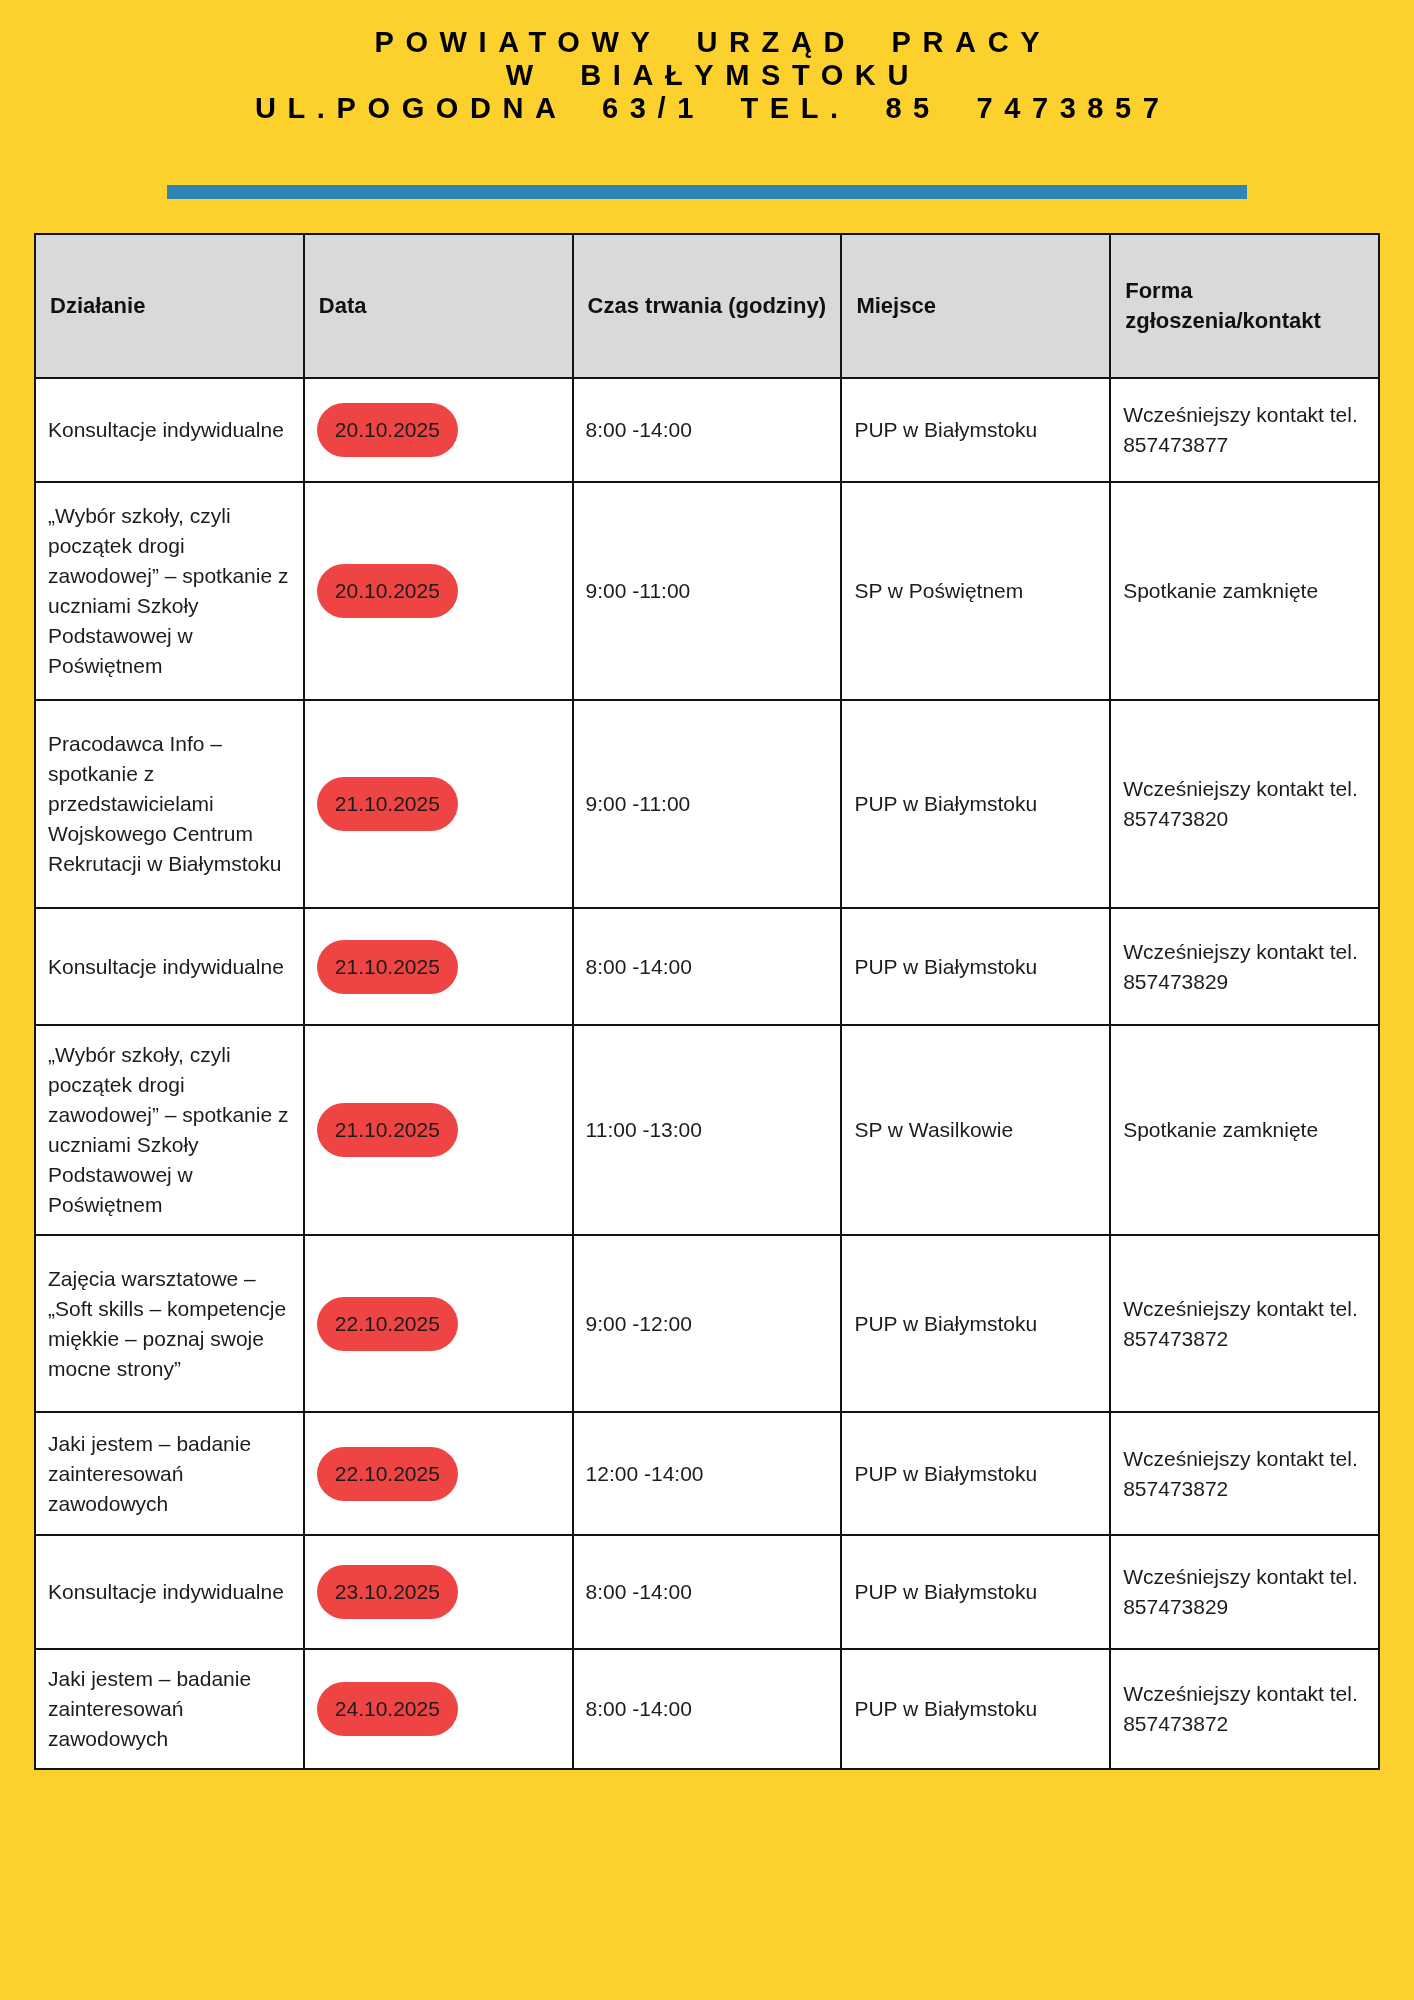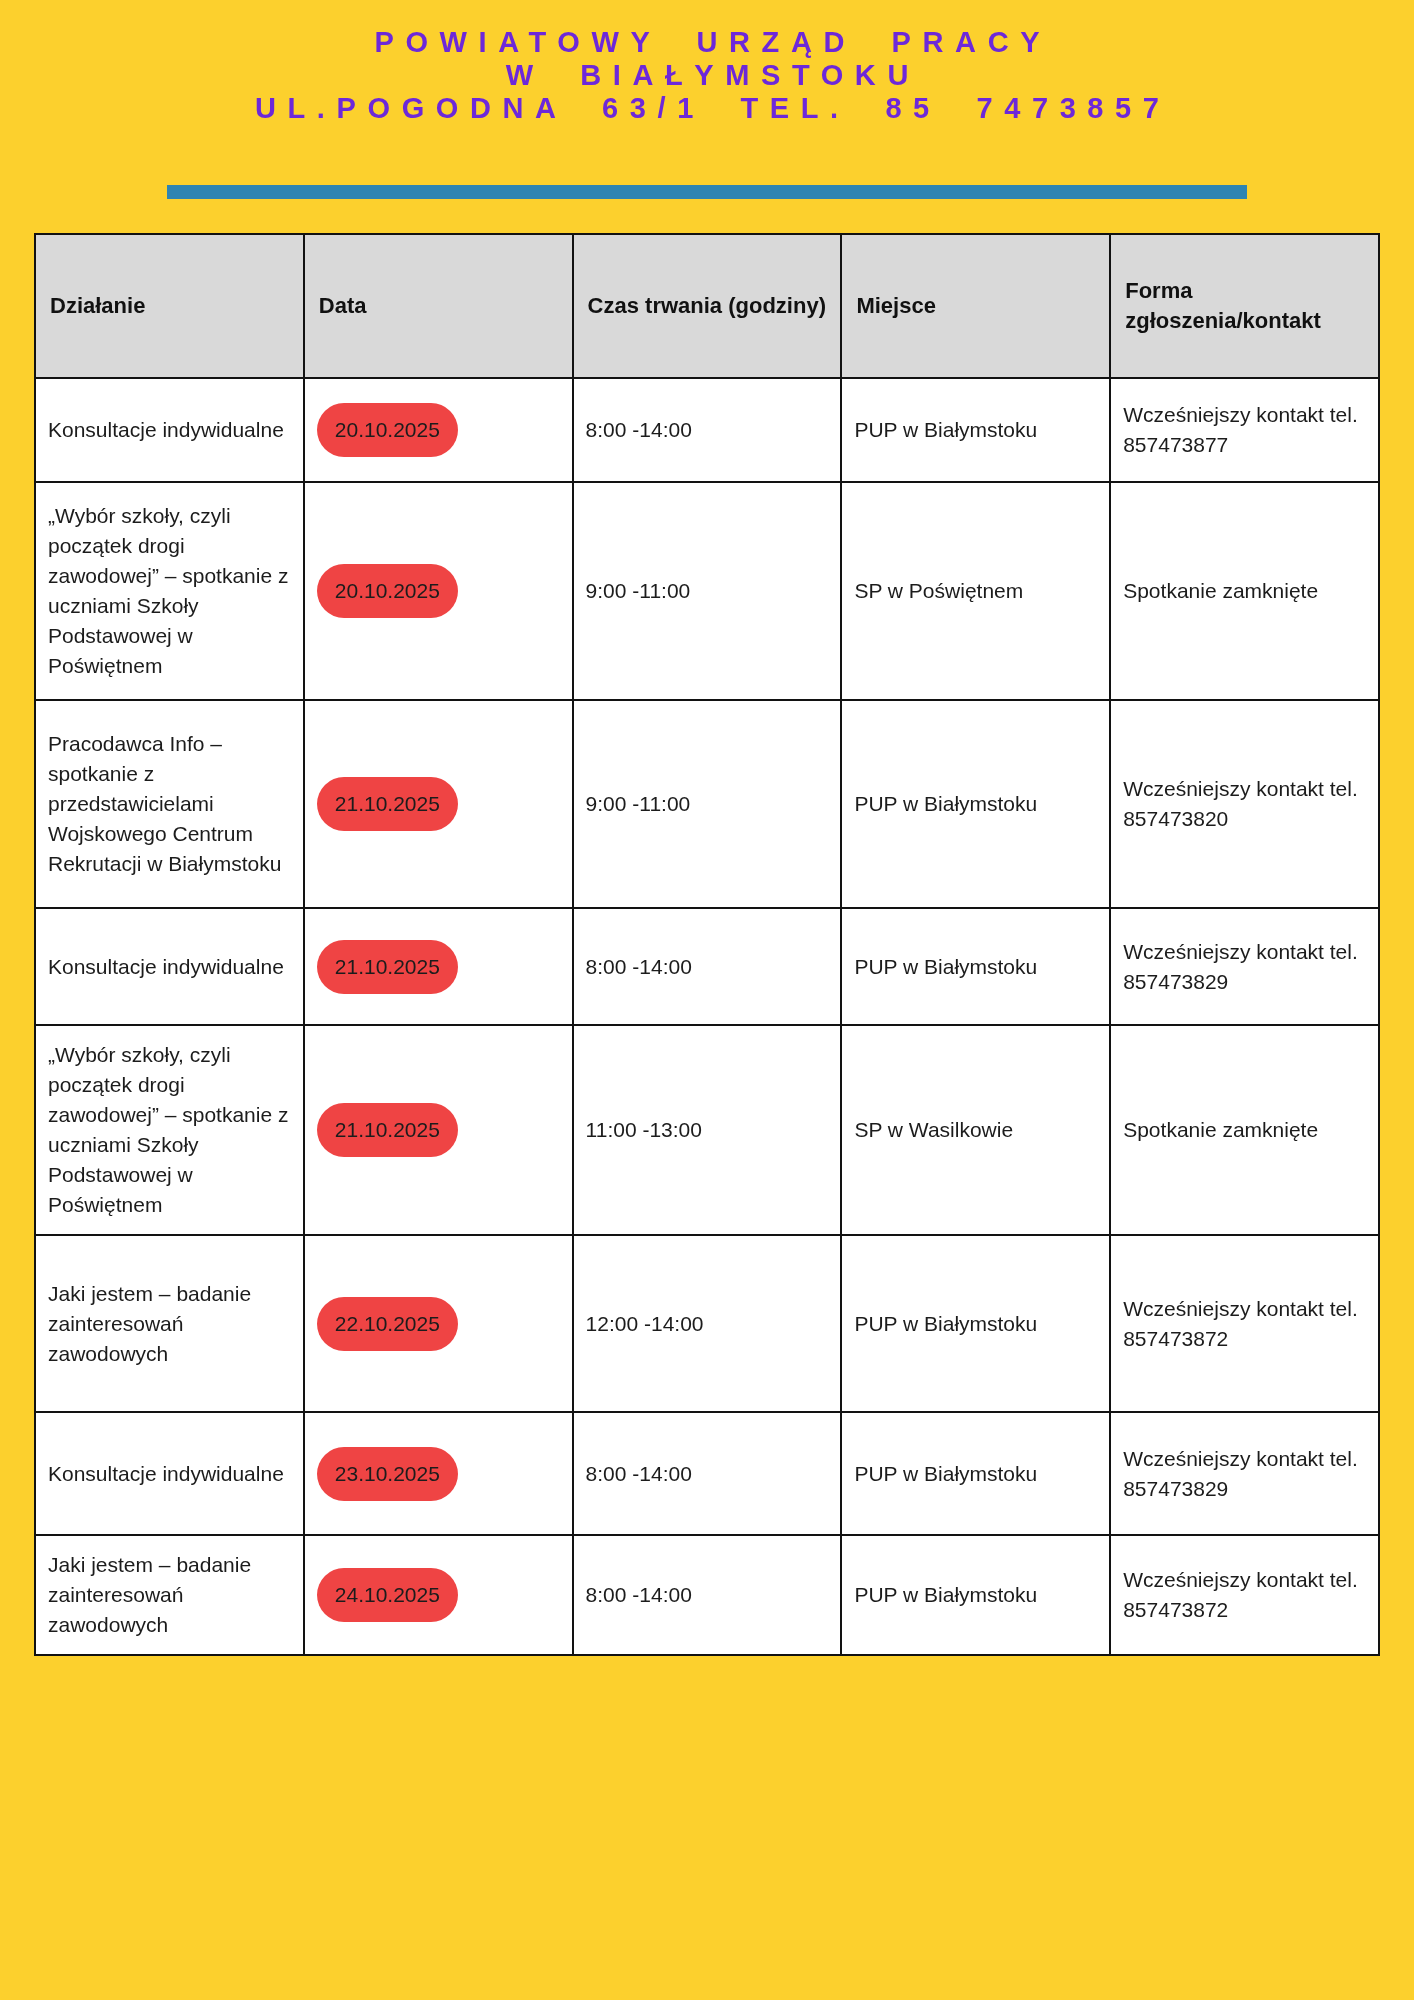--- a/index.html
+++ b/index.html
@@ -10,21 +10,21 @@
   body {
     width: 1414px;
     height: 2000px;
     font-family: "Liberation Sans", sans-serif;
     position: relative;
     overflow: hidden;
   }
   .masthead {
     padding-top: 26px;
     text-align: center;
-    color: #6d28d9;
+    color: #000000;
     font-weight: bold;
     font-size: 29px;
     line-height: 33px;
     letter-spacing: 0.40em;
     word-spacing: 0.55em;
   }
   .masthead .line { display: block; padding-left: 0.40em; }
   .divider {
     width: 1080px;
     height: 14px;
@@ -130,20 +130,27 @@
         <td>Wcześniejszy kontakt tel. 857473829</td>
       </tr>
       <tr>
         <td>„Wybór szkoły, czyli początek drogi zawodowej” – spotkanie z uczniami Szkoły Podstawowej w Poświętnem</td>
         <td><span class="date-pill">21.10.2025</span></td>
         <td>11:00 -13:00</td>
         <td>SP w Wasilkowie</td>
         <td>Spotkanie zamknięte</td>
       </tr>
       <tr>
+        <td>Zajęcia warsztatowe – „Soft skills – kompetencje miękkie – poznaj swoje mocne strony”</td>
+        <td><span class="date-pill">22.10.2025</span></td>
+        <td>9:00 -12:00</td>
+        <td>PUP w Białymstoku</td>
+        <td>Wcześniejszy kontakt tel. 857473872</td>
+      </tr>
+      <tr>
         <td>Jaki jestem – badanie zainteresowań zawodowych</td>
         <td><span class="date-pill">22.10.2025</span></td>
         <td>12:00 -14:00</td>
         <td>PUP w Białymstoku</td>
         <td>Wcześniejszy kontakt tel. 857473872</td>
       </tr>
       <tr>
         <td>Konsultacje indywidualne</td>
         <td><span class="date-pill">23.10.2025</span></td>
         <td>8:00 -14:00</td>

